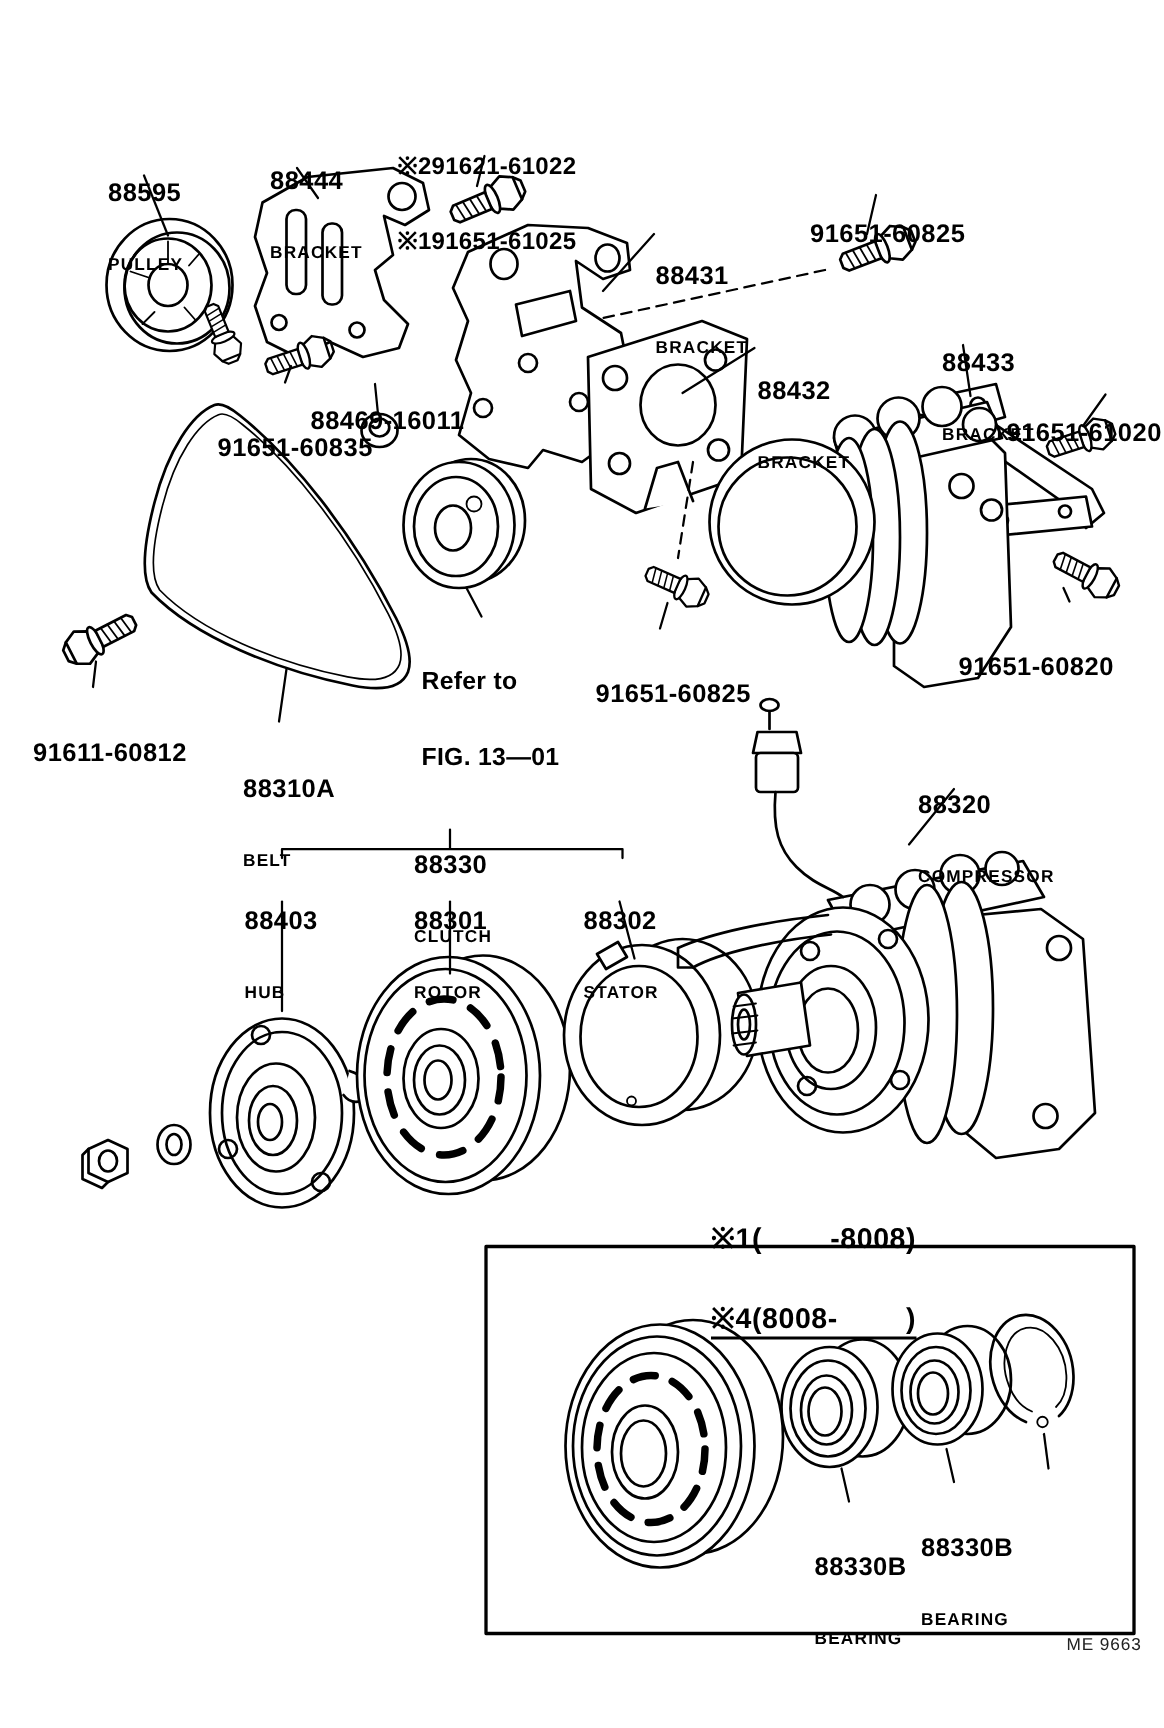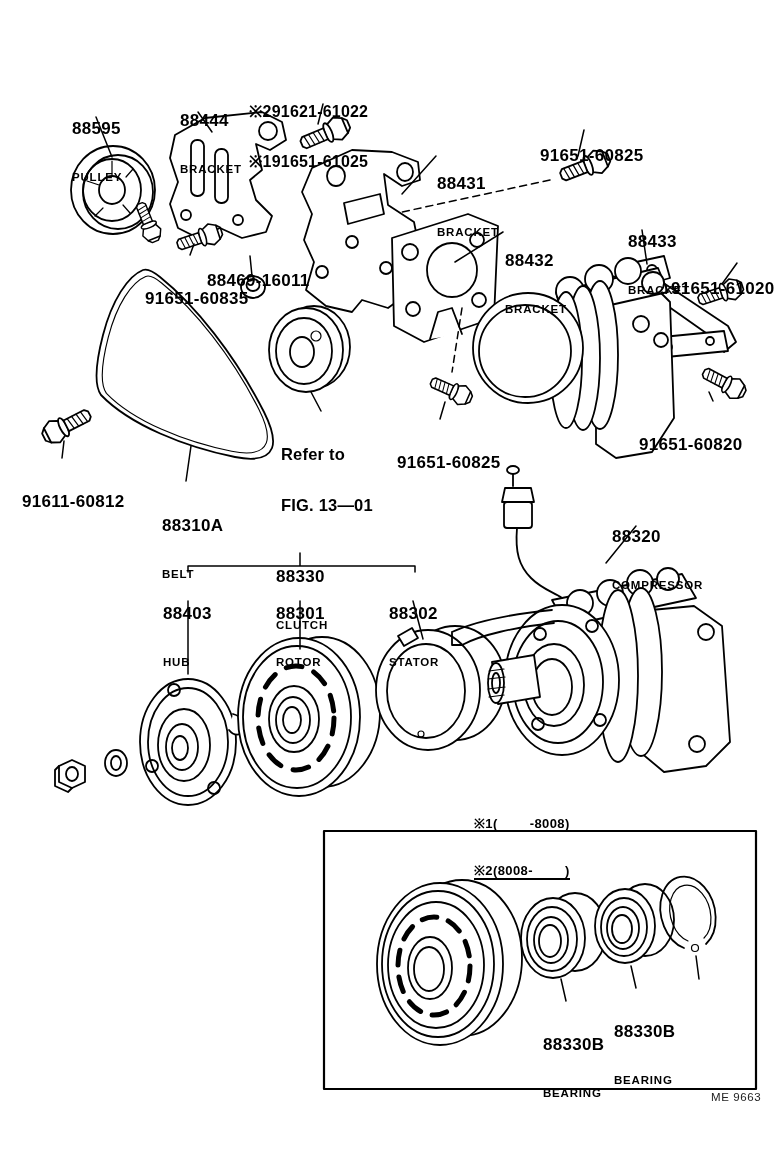--- a/index.html
+++ b/index.html
@@ -9,22 +9,22 @@
   .art *{stroke:#000;stroke-width:1.8;fill:none;stroke-linecap:round;stroke-linejoin:round;}
   .art .w{fill:#fff;}
   .art .thin{stroke-width:1.2;}
   .art .ld{stroke-width:1.5;}
   .art .dash{stroke-width:1.5;stroke-dasharray:7 5;}
   .art .vent{stroke-width:5;}
   .art .bx{stroke-width:2.2;}
   .lbl{position:absolute;color:#000;font-weight:700;white-space:pre;line-height:1.05;z-index:2;}
   .code{font-size:17px;letter-spacing:0.3px;}
   .pname{font-size:11.5px;letter-spacing:0.8px;}
-  .num2{font-size:16px;letter-spacing:0.2px;}
-  .fnote{font-size:13px;letter-spacing:0.4px;}
+  .num2{font-size:16px;letter-spacing:0.2px;margin-left:16px;}
+  .fnote{font-size:19px;letter-spacing:0.4px;}
   .ul{border-bottom:2.2px solid #000;padding-bottom:1px;}
   .refer{font-size:16.5px;letter-spacing:0.2px;}
   .meno{font-size:11.5px;letter-spacing:0.6px;font-weight:400;color:#222;}
 </style>
 </head>
 <body>
 
 <div class="canvas">
 
   <svg class="art" id="art" width="776" height="1152" viewBox="0 0 776 1152">
@@ -353,21 +353,21 @@
     <div class="code">88320</div>
     <div class="pname">COMPRESSOR</div>
   </div>
 
   <div class="lbl" style="left:397px;top:420px">
     <div class="code">91651-60825</div>
   </div>
 
   <div class="lbl" style="left:474px;top:783px">
     <div class="fnote">※1(        -8008)</div>
-    <div class="fnote ul">※2(8008-        )</div>
+    <div class="fnote ul">※4(8008-        )</div>
   </div>
 
   <div class="lbl" style="left:543px;top:1002px">
     <div class="code">88330B</div>
     <div class="pname">BEARING</div>
   </div>
 
   <div class="lbl" style="left:614px;top:989px">
     <div class="code">88330B</div>
     <div class="pname">BEARING</div>

